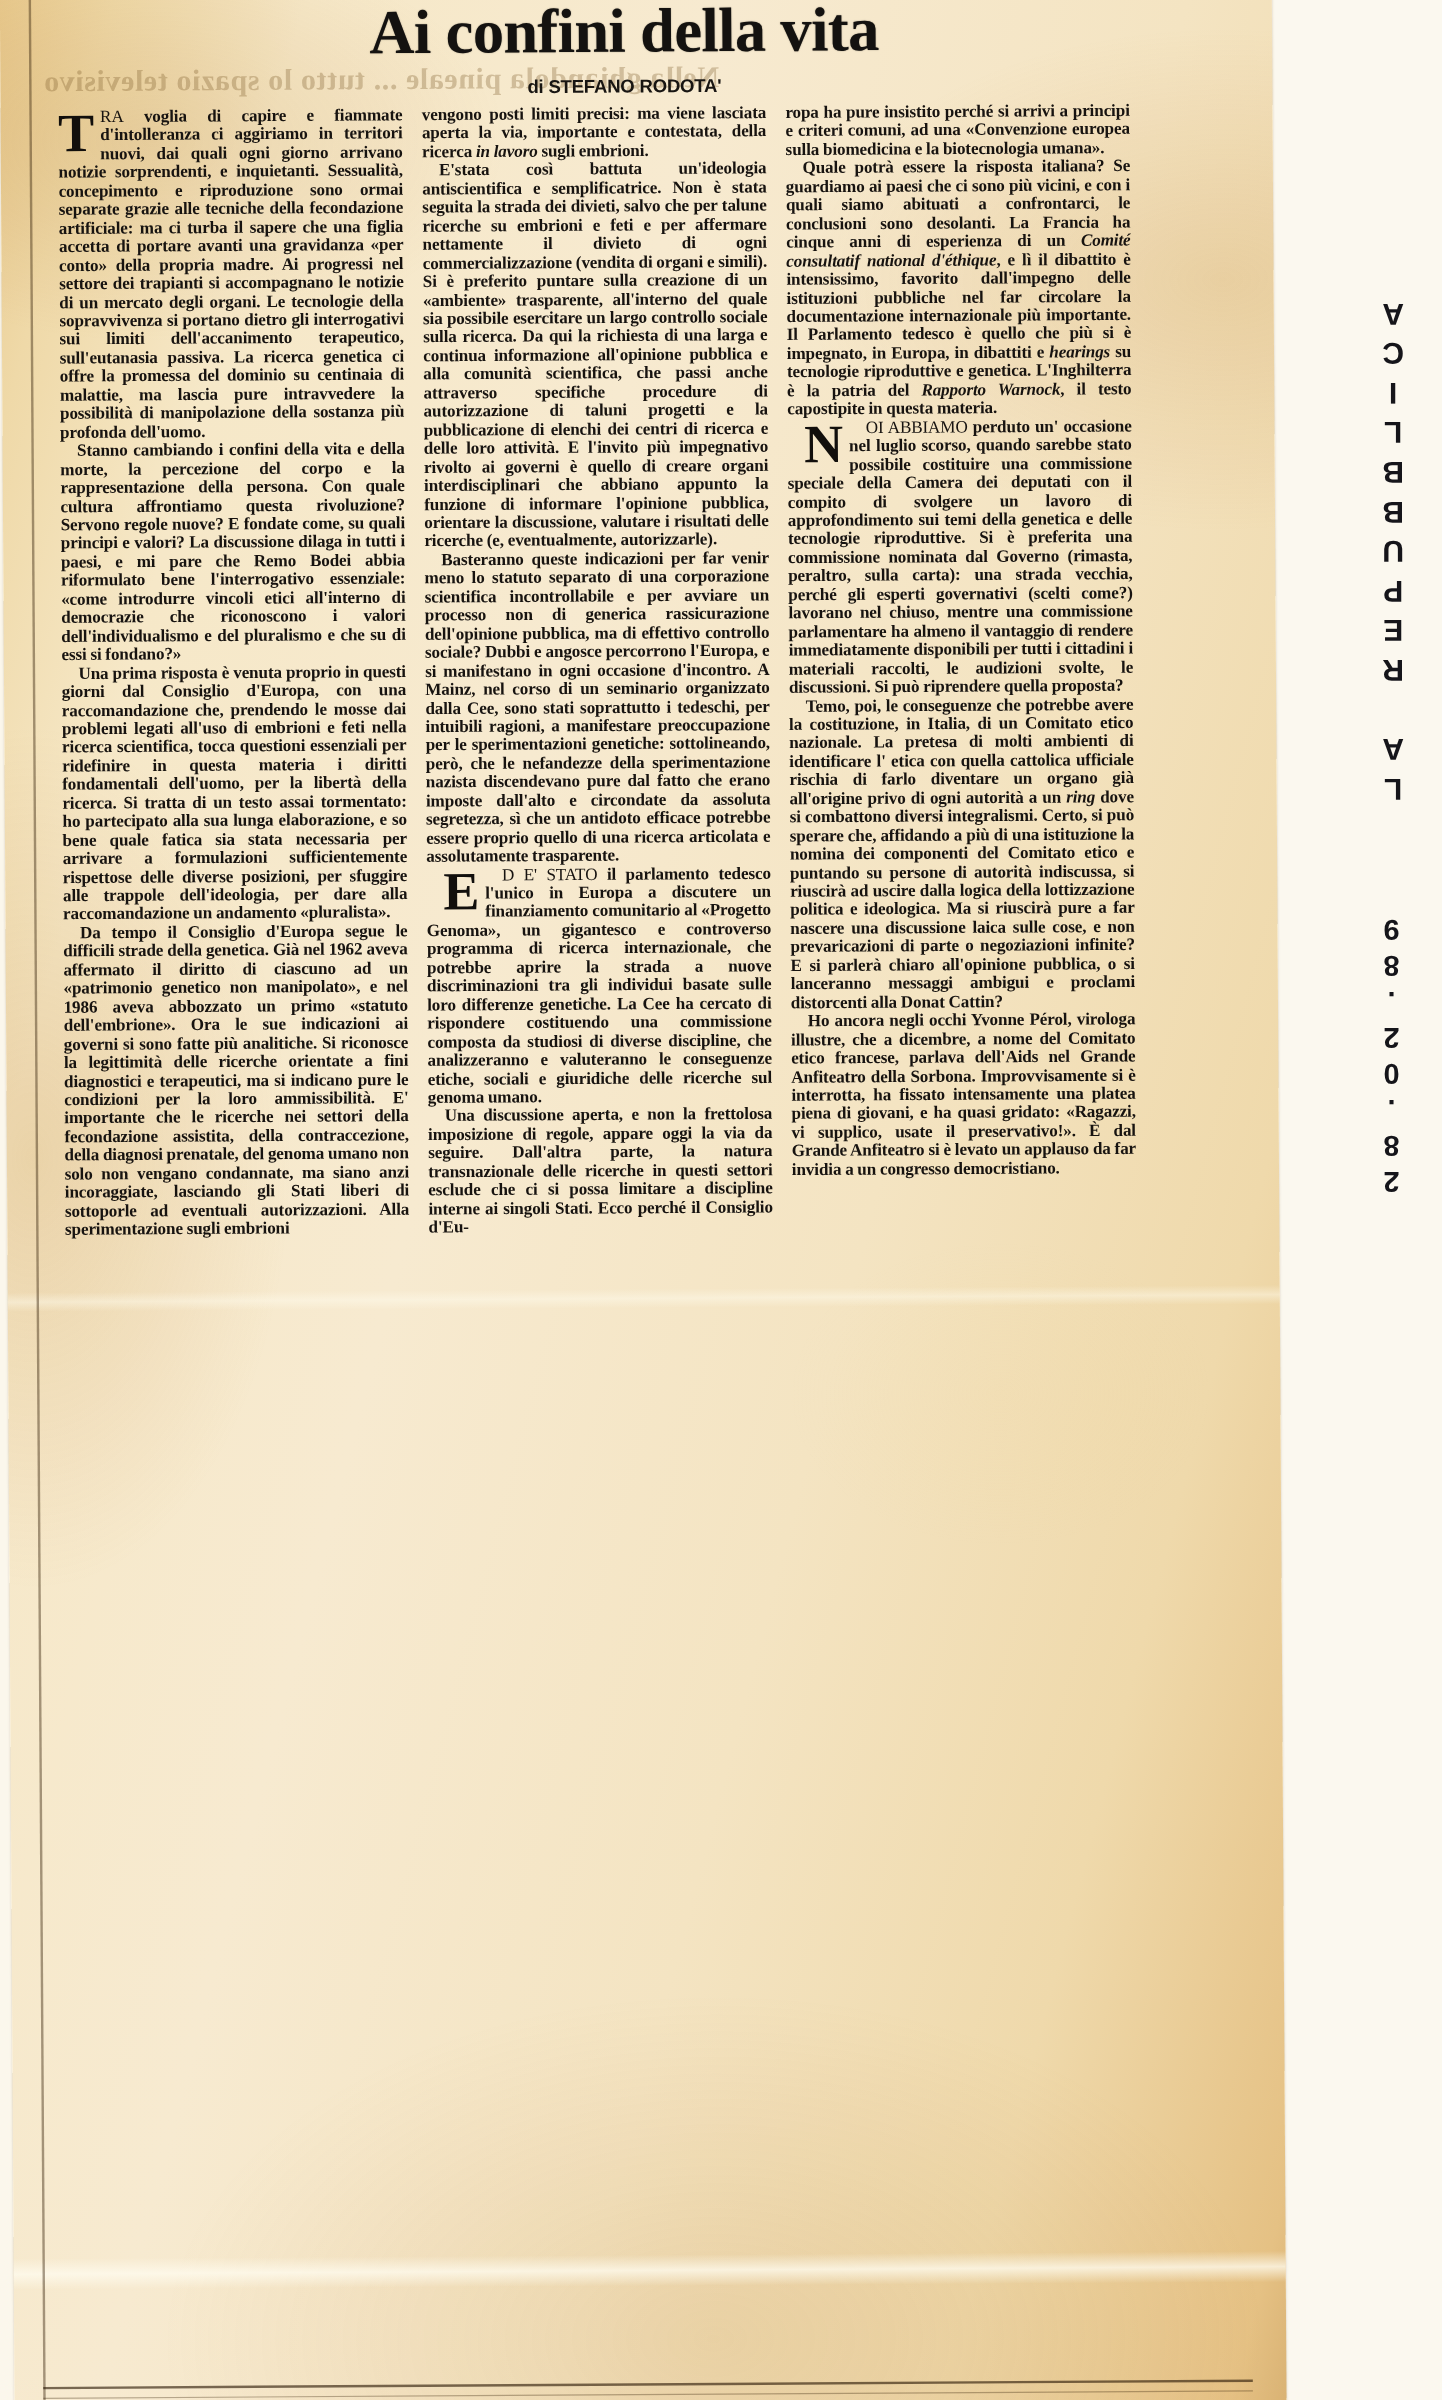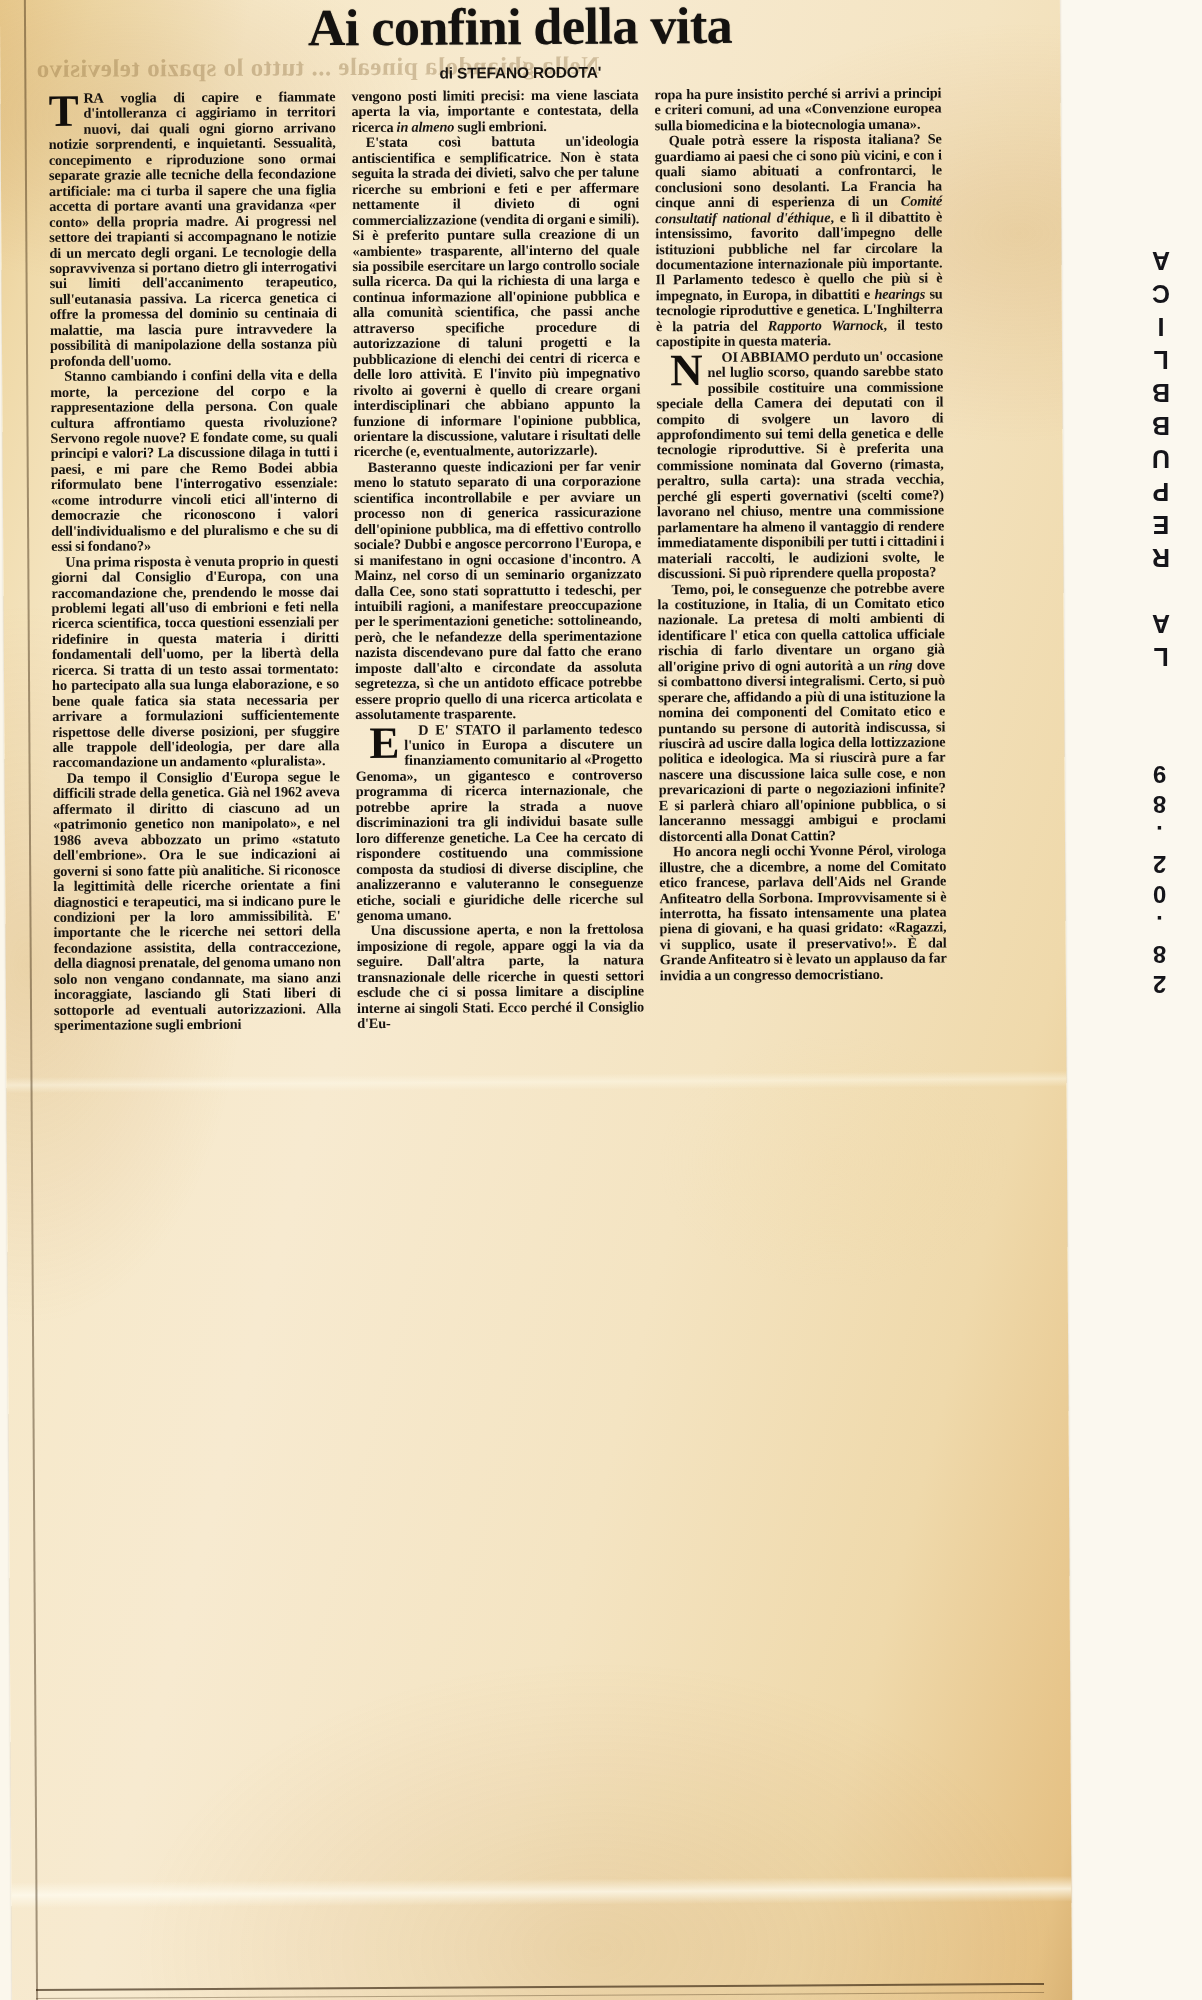--- a/index.html
+++ b/index.html
@@ -122,21 +122,21 @@
   .dropcap{position:relative;}
   .dropcap > .dc{
     float:left;
     font-family:"Liberation Serif", serif;
     font-weight:bold;
     font-size:45px;
     line-height:36px;
     margin:2px 5px 0 0;
     color:#120f0c;
   }
-  .dropcap .lead{font-weight:bold;}
+  .dropcap .lead{font-weight:normal;}
 
   
   .hand{
     position:absolute;
     font-family:"Liberation Sans", sans-serif;
     font-size:25px;
     font-weight:600;
     letter-spacing:5px;
     color:#15151a;
     writing-mode:vertical-rl;
@@ -179,21 +179,21 @@
         <div class="col">
           <p class="first dropcap">
             <span class="dc">T</span><span class="lead">RA</span><span> voglia di capire e fiammate d'intolleranza ci aggiriamo in territori nuovi, dai quali ogni giorno arrivano notizie sorprendenti, e inquietanti. Sessualità, concepimento e riproduzione sono ormai separate grazie alle tecniche della fecondazione artificiale: ma ci turba il sapere che una figlia accetta di portare avanti una gravidanza «per conto» della propria madre. Ai progressi nel settore dei trapianti si accompagnano le notizie di un mercato degli organi. Le tecnologie della sopravvivenza si portano dietro gli interrogativi sui limiti dell'accanimento terapeutico, sull'eutanasia passiva. La ricerca genetica ci offre la promessa del dominio su centinaia di malattie, ma lascia pure intravvedere la possibilità di manipolazione della sostanza più profonda dell'uomo.</span>
           </p>
           <p>Stanno cambiando i confini della vita e della morte, la percezione del corpo e la rappresentazione della persona. Con quale cultura affrontiamo questa rivoluzione? Servono regole nuove? E fondate come, su quali principi e valori? La discussione dilaga in tutti i paesi, e mi pare che Remo Bodei abbia riformulato bene l'interrogativo essenziale: «come introdurre vincoli etici all'interno di democrazie che riconoscono i valori dell'individualismo e del pluralismo e che su di essi si fondano?»</p>
           <p>Una prima risposta è venuta proprio in questi giorni dal Consiglio d'Europa, con una raccomandazione che, prendendo le mosse dai problemi legati all'uso di embrioni e feti nella ricerca scientifica, tocca questioni essenziali per ridefinire in questa materia i diritti fondamentali dell'uomo, per la libertà della ricerca. Si tratta di un testo assai tormentato: ho partecipato alla sua lunga elaborazione, e so bene quale fatica sia stata necessaria per arrivare a formulazioni sufficientemente rispettose delle diverse posizioni, per sfuggire alle trappole dell'ideologia, per dare alla raccomandazione un andamento «pluralista».</p>
           <p>Da tempo il Consiglio d'Europa segue le difficili strade della genetica. Già nel 1962 aveva affermato il diritto di ciascuno ad un «patrimonio genetico non manipolato», e nel 1986 aveva abbozzato un primo «statuto dell'embrione». Ora le sue indicazioni ai governi si sono fatte più analitiche. Si riconosce la legittimità delle ricerche orientate a fini diagnostici e terapeutici, ma si indicano pure le condizioni per la loro ammissibilità. E' importante che le ricerche nei settori della fecondazione assistita, della contraccezione, della diagnosi prenatale, del genoma umano non solo non vengano condannate, ma siano anzi incoraggiate, lasciando gli Stati liberi di sottoporle ad eventuali autorizzazioni. Alla sperimentazione sugli embrioni</p>
         </div>
 
         <div class="col">
-          <p class="first">vengono posti limiti precisi: ma viene lasciata aperta la via, importante e contestata, della ricerca <i>in almeno</i> sugli embrioni.</p>
+          <p class="first">vengono posti limiti precisi: ma viene lasciata aperta la via, importante e contestata, della ricerca <i>in lavoro</i> sugli embrioni.</p>
           <p>E'stata così battuta un'ideologia antiscientifica e semplificatrice. Non è stata seguita la strada dei divieti, salvo che per talune ricerche su embrioni e feti e per affermare nettamente il divieto di ogni commercializzazione (vendita di organi e simili). Si è preferito puntare sulla creazione di un «ambiente» trasparente, all'interno del quale sia possibile esercitare un largo controllo sociale sulla ricerca. Da qui la richiesta di una larga e continua informazione all'opinione pubblica e alla comunità scientifica, che passi anche attraverso specifiche procedure di autorizzazione di taluni progetti e la pubblicazione di elenchi dei centri di ricerca e delle loro attività. E l'invito più impegnativo rivolto ai governi è quello di creare organi interdisciplinari che abbiano appunto la funzione di informare l'opinione pubblica, orientare la discussione, valutare i risultati delle ricerche (e, eventualmente, autorizzarle).</p>
           <p>Basteranno queste indicazioni per far venir meno lo statuto separato di una corporazione scientifica incontrollabile e per avviare un processo non di generica rassicurazione dell'opinione pubblica, ma di effettivo controllo sociale? Dubbi e angosce percorrono l'Europa, e si manifestano in ogni occasione d'incontro. A Mainz, nel corso di un seminario organizzato dalla Cee, sono stati soprattutto i tedeschi, per intuibili ragioni, a manifestare preoccupazione per le sperimentazioni genetiche: sottolineando, però, che le nefandezze della sperimentazione nazista discendevano pure dal fatto che erano imposte dall'alto e circondate da assoluta segretezza, sì che un antidoto efficace potrebbe essere proprio quello di una ricerca articolata e assolutamente trasparente.</p>
           <p class="dropcap">
             <span class="dc">E</span><span class="lead">D E' STATO</span><span> il parlamento tedesco l'unico in Europa a discutere un finanziamento comunitario al «Progetto Genoma», un gigantesco e controverso programma di ricerca internazionale, che potrebbe aprire la strada a nuove discriminazioni tra gli individui basate sulle loro differenze genetiche. La Cee ha cercato di rispondere costituendo una commissione composta da studiosi di diverse discipline, che analizzeranno e valuteranno le conseguenze etiche, sociali e giuridiche delle ricerche sul genoma umano.</span>
           </p>
           <p>Una discussione aperta, e non la frettolosa imposizione di regole, appare oggi la via da seguire. Dall'altra parte, la natura transnazionale delle ricerche in questi settori esclude che ci si possa limitare a discipline interne ai singoli Stati. Ecco perché il Consiglio d'Eu-</p>
         </div>
 
         <div class="col">
           <p class="first">ropa ha pure insistito perché si arrivi a principi e criteri comuni, ad una «Convenzione europea sulla biomedicina e la biotecnologia umana».</p>

